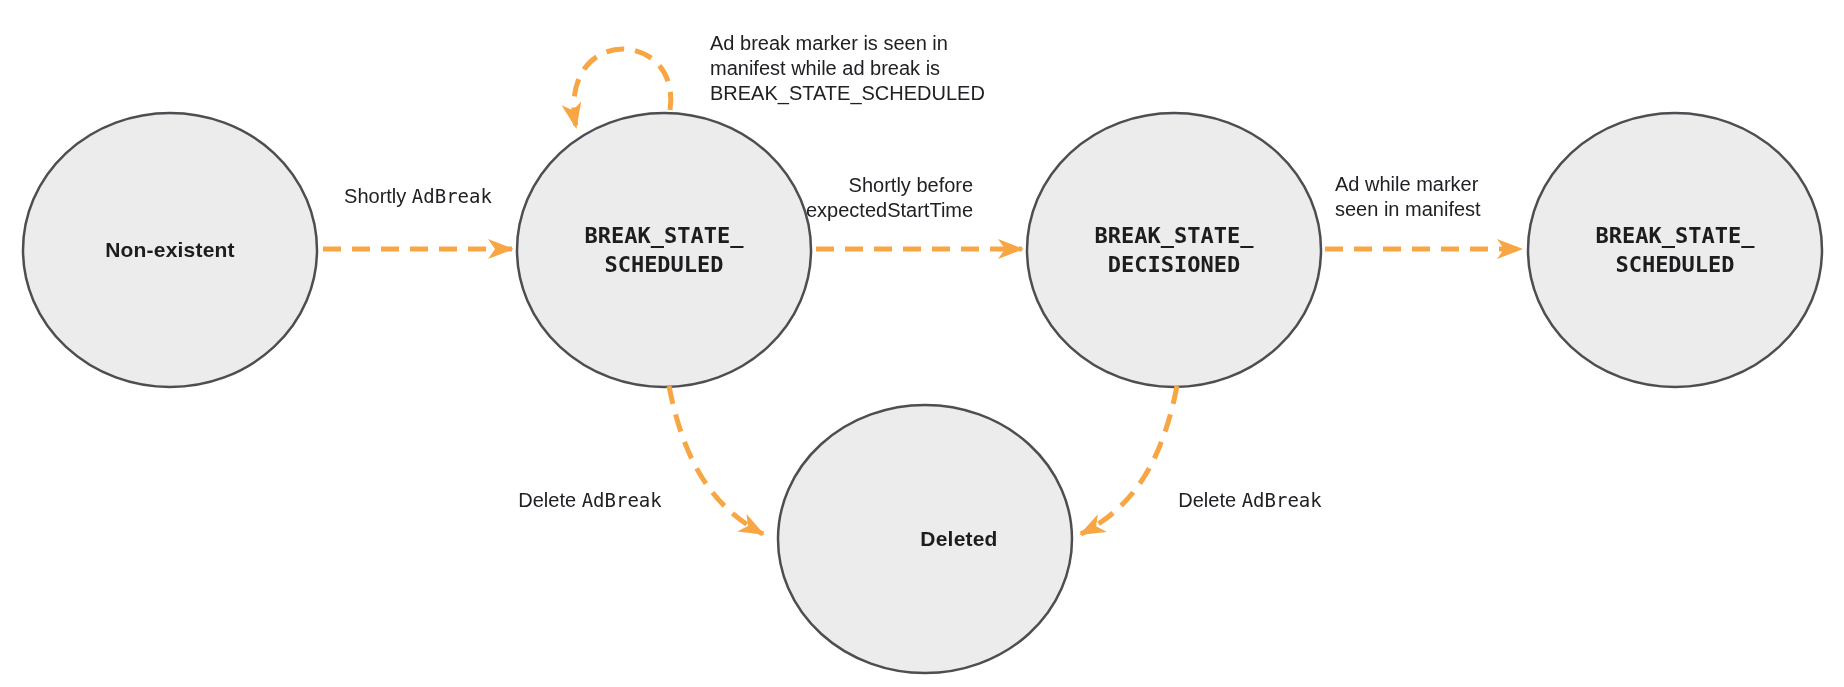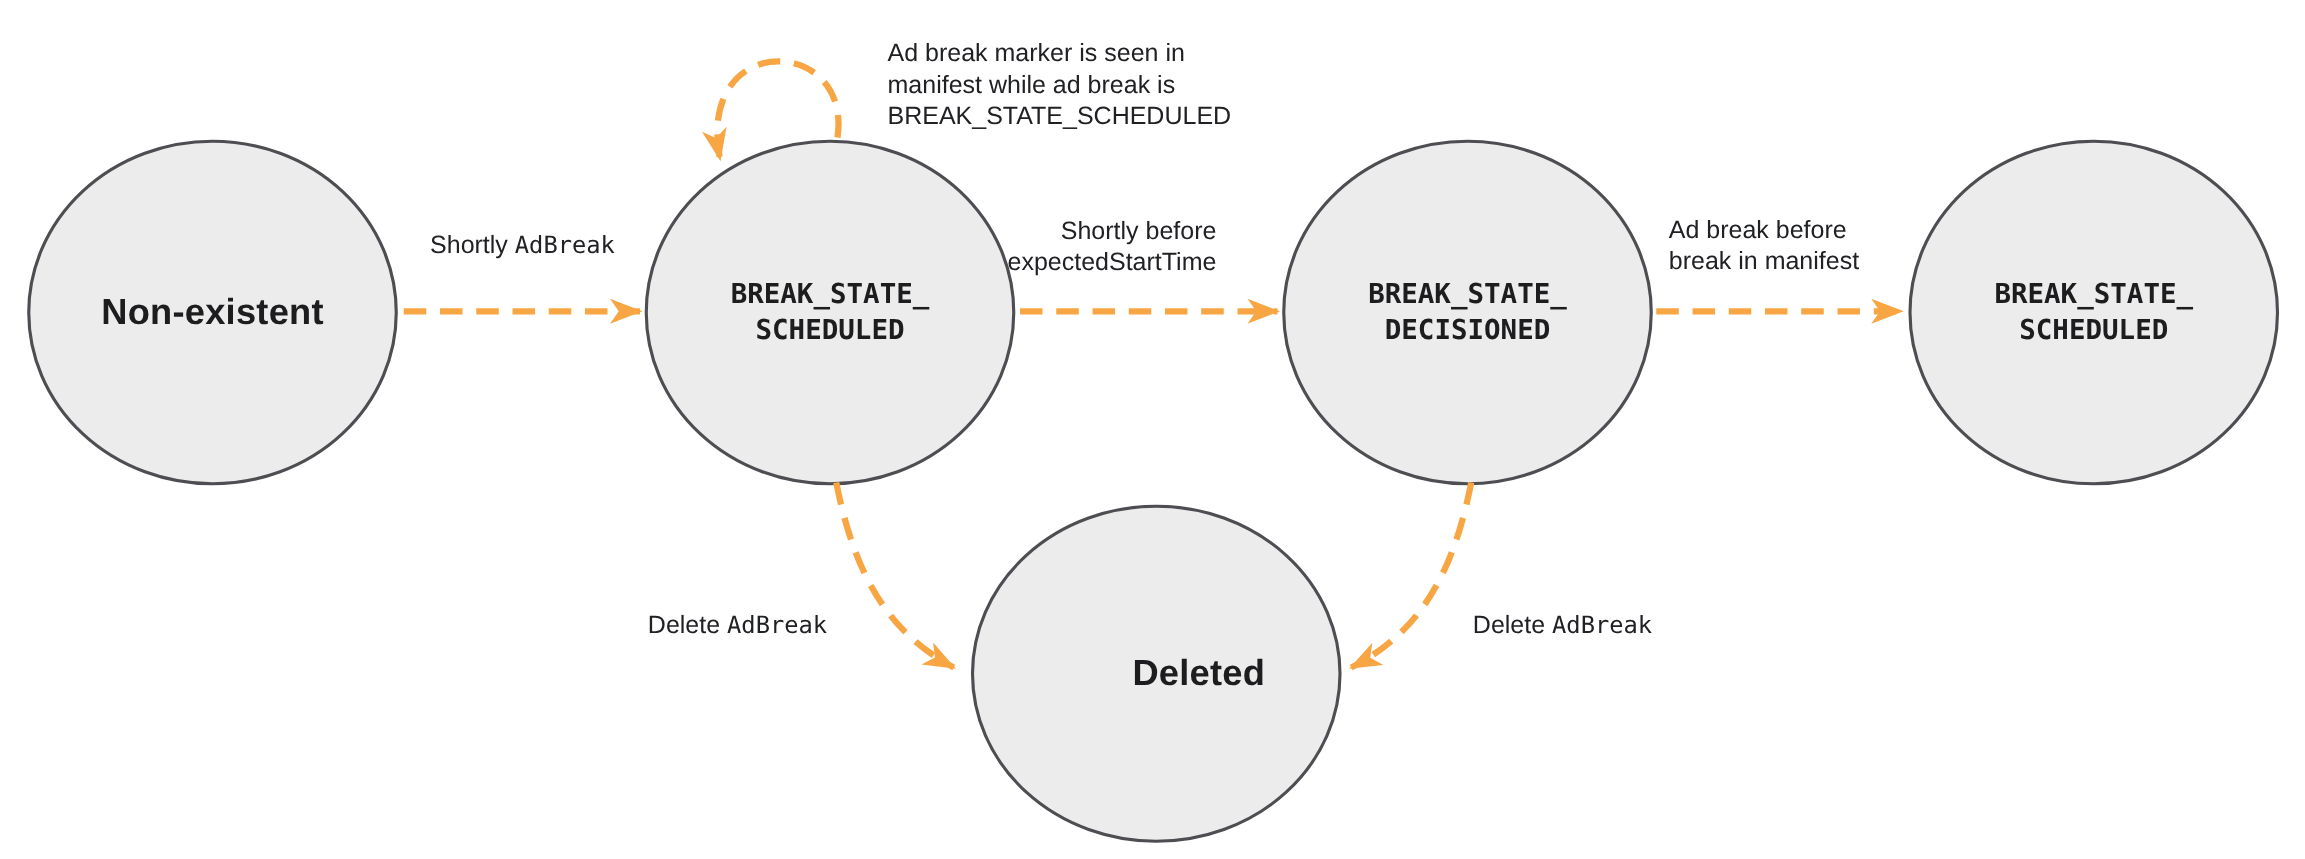--- a/index.html
+++ b/index.html
@@ -28,21 +28,21 @@
   .center{text-align:center;}
 
   
   .state-box{
     position:absolute;
     display:flex;flex-direction:column;
     align-items:center;justify-content:center;
     text-align:center;
   }
   .state-plain{
-    font-weight:700;font-size:29px;line-height:30px;
+    font-weight:700;font-size:21px;line-height:30px;
     color:#1d1d1f;letter-spacing:0.2px;
   }
   .state-code{
     font-family:"DejaVu Sans Mono",monospace;
     font-weight:700;font-size:22px;line-height:29px;
     color:#1d1d1f;
   }
 </style>
 </head>
 <body>
@@ -102,21 +102,21 @@
     <div>manifest while ad break is</div>
     <div class="codeline">BREAK_STATE_SCHEDULED</div>
   </div>
 
   <div class="lbl" style="left:806px;top:173px;text-align:right;">
     <div>Shortly before</div>
     <div class="codeline">expectedStartTime</div>
   </div>
 
   <div class="lbl" style="left:1335px;top:172px;">
-    <div>Ad break before</div>
-    <div>break in manifest</div>
+    <div>Ad while marker</div>
+    <div>seen in manifest</div>
   </div>
 
   <div class="lbl center" style="left:490px;top:488px;width:200px;"><span>Delete </span><span class="code">AdBreak</span></div>
 
   <div class="lbl center" style="left:1150px;top:488px;width:200px;"><span>Delete </span><span class="code">AdBreak</span></div>
 
 </div>
 
 </body></html>

